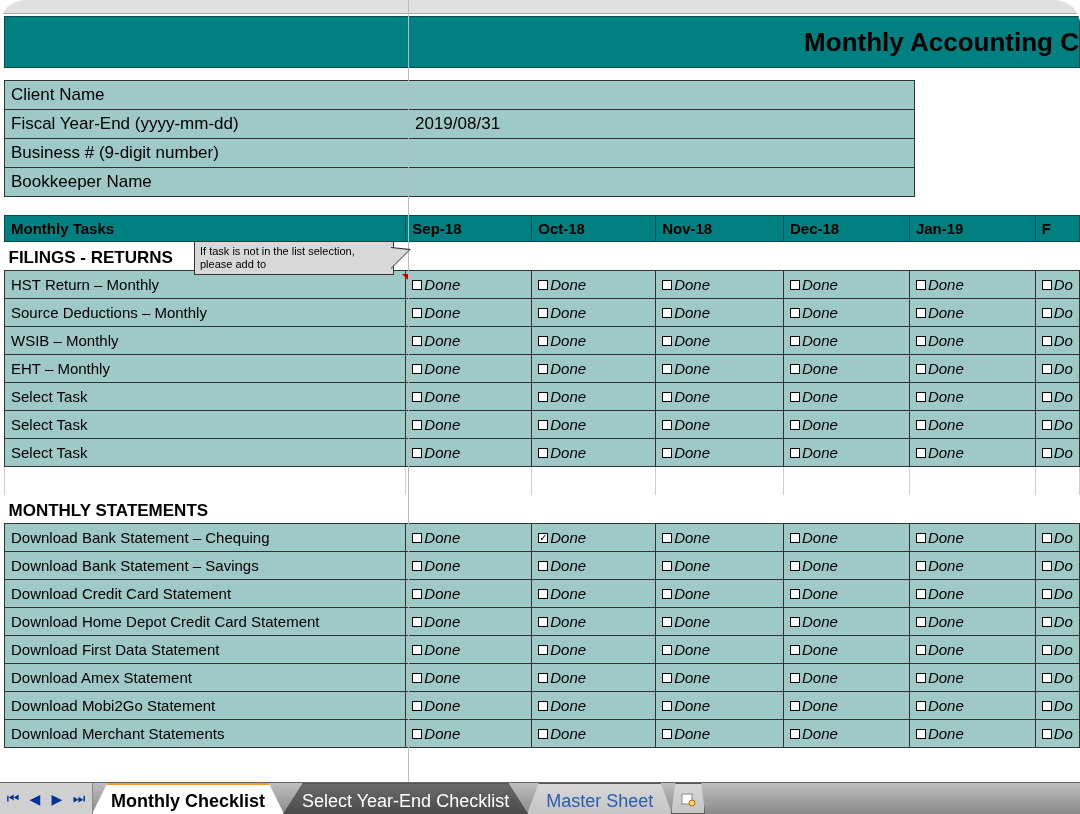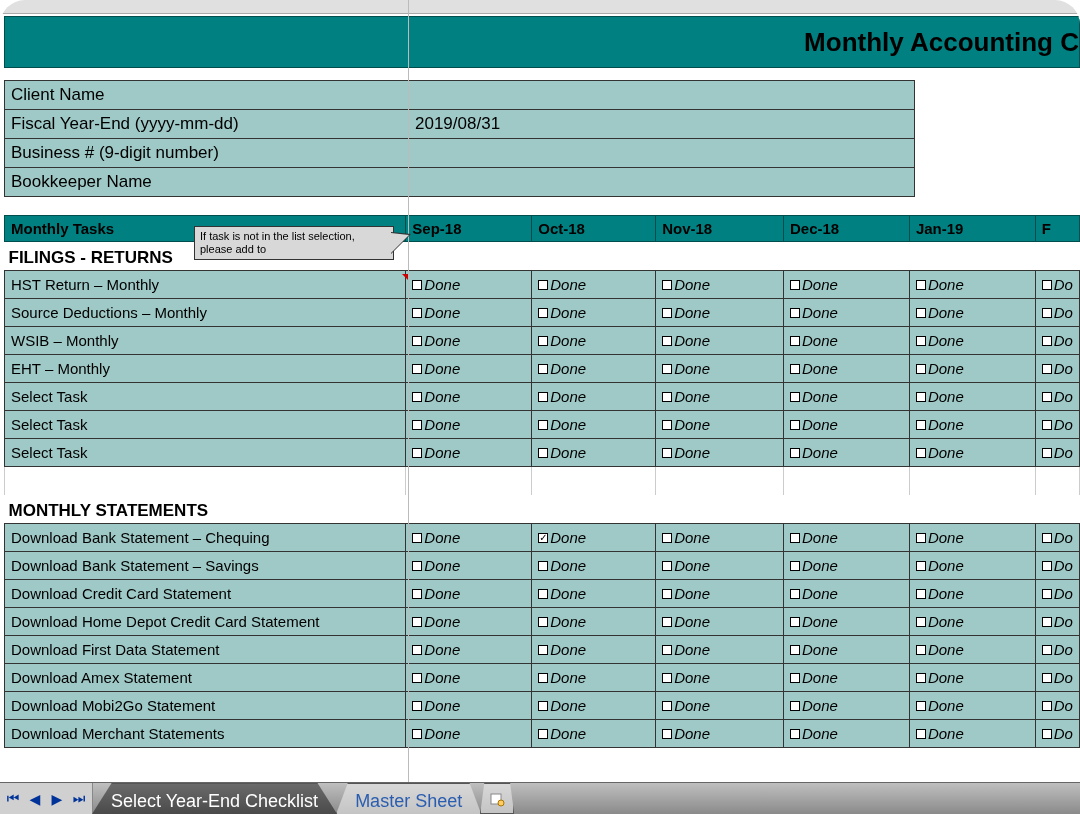--- a/index.html
+++ b/index.html
@@ -124,21 +124,21 @@
   }
   .blank-row td {
     border-left: 1px solid #ccc;
     border-right: 1px solid #ccc;
     height: 28px;
     background: #fff;
   }
   .tooltip-box {
     position: absolute;
     left: 194px;
-    top: 226px;
+    top: 241px;
     width: 200px;
     background: #d8d8d8;
     border: 1px solid #333;
     font-size: 11px;
     padding: 3px 5px;
     line-height: 1.2;
     z-index: 10;
   }
   .tooltip-box::after {
     content: "";
@@ -455,20 +455,21 @@
 </div>
 
 <div class="tab-strip">
   <div class="nav-btns">
     <span class="nav-btn">⏮</span>
     <span class="nav-btn">◀</span>
     <span class="nav-btn">▶</span>
     <span class="nav-btn">⏭</span>
   </div>
   <div id="tabs-host" style="display:flex;align-items:stretch;">
+      <div class="tab active">Monthly Checklist</div>
       <div class="tab">Select Year-End Checklist</div>
       <div class="tab blue">Master Sheet</div>
     </div>
   <div class="tab-icon">
     <svg width="16" height="16" viewBox="0 0 16 16">
         <rect x="2" y="3" width="10" height="10" fill="#fff" stroke="#888"></rect>
         <circle cx="12" cy="12" r="3" fill="#ffcc66" stroke="#aa7700"></circle>
       </svg>
   </div>
 </div>

